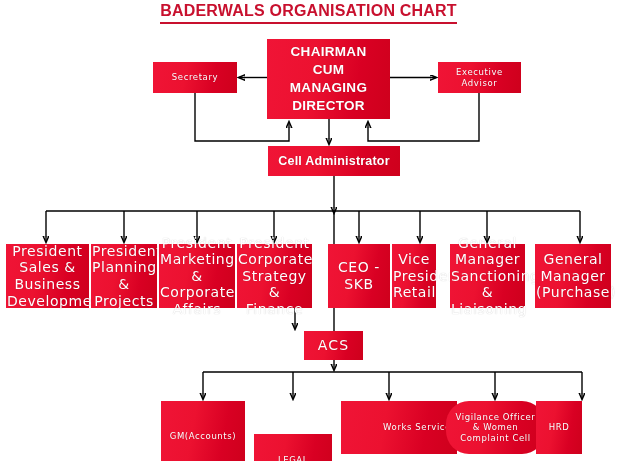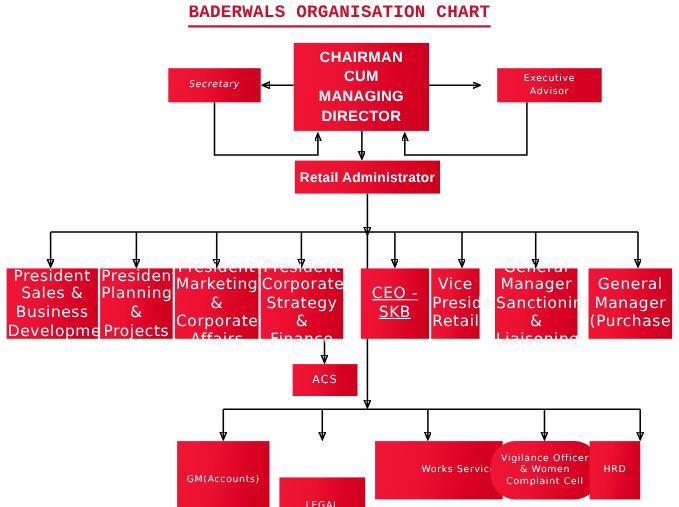--- a/index.html
+++ b/index.html
@@ -18,21 +18,21 @@
     overflow: hidden;
   }
 
   
   #chart-title {
     position: absolute;
     left: 0;
     top: 2px;
     width: 617px;
     text-align: center;
-    font-family: Liberation Mono, monospace;
+    font-family: Liberation Sans, sans-serif;
     font-size: 16px;
     font-weight: bold;
     letter-spacing: 0.2px;
     color: #C8102E;
   }
   #chart-title .title-text {
     border-bottom: 2px solid #C8102E;
     padding-bottom: 3px;
   }
 
@@ -72,22 +72,23 @@
   }
   .node.mid {
     font-size: 14px;
     letter-spacing: 0.55px;
   }
   .node.leaf {
     font-size: 8.5px;
     letter-spacing: 0.6px;
   }
   .node.acs {
-    font-size: 10px;
+    font-size: 14px;
     letter-spacing: 1.1px;
+    margin-left: 38px;
   }
 
   
   #connectors {
     position: absolute;
     left: 0;
     top: 0;
     width: 617px;
     height: 461px;
     pointer-events: none;
@@ -144,46 +145,46 @@
     <line x1="293" y1="372" x2="293" y2="399" marker-end="url(#arrow)"></line>
     <line x1="389" y1="372" x2="389" y2="399" marker-end="url(#arrow)"></line>
     <line x1="495" y1="372" x2="495" y2="399" marker-end="url(#arrow)"></line>
     <line x1="582" y1="372" x2="582" y2="399" marker-end="url(#arrow)"></line>
   </svg>
 
   <div class="node chairman" style="left:267px; top:39px; width:123px; height:80px;">
     <span class="label">CHAIRMAN<br>CUM<br>MANAGING<br>DIRECTOR</span>
   </div>
 
-  <div class="node small" style="left:153px; top:62px; width:84px; height:31px;font-style:italic;">
+  <div class="node small" style="left:153px; top:62px; width:84px; height:31px;">
     <span class="label">Secretary</span>
   </div>
 
-  <div class="node small" style="left:438px; top:62px; width:95px; height:31px;margin-left:14px;">
+  <div class="node small" style="left:438px; top:62px; width:83px; height:31px;">
     <span class="label">Executive<br>Advisor</span>
   </div>
 
   <div class="node admin" style="left:268px; top:146px; width:132px; height:30px;">
-    <span class="label">Retail Administrator</span>
+    <span class="label">Cell Administrator</span>
   </div>
 
   <div id="heads-layer">
       <div class="node mid" style="left: 6px; top: 244px; width: 83px; height: 64px;">
         <span class="label">President<br>Sales &amp;<br>Business<br>Development</span>
       </div>
       <div class="node mid" style="left: 91px; top: 244px; width: 66px; height: 64px;">
         <span class="label">President<br>Planning<br>&amp; Projects</span>
       </div>
       <div class="node mid" style="left: 159px; top: 244px; width: 76px; height: 64px;">
         <span class="label">President<br>Marketing &amp;<br>Corporate Affairs</span>
       </div>
       <div class="node mid" style="left: 237px; top: 244px; width: 75px; height: 64px;">
         <span class="label">President<br>Corporate<br>Strategy &amp;<br>Finance</span>
       </div>
-      <div class="node mid" style="left: 328px; top: 244px; width: 62px; height: 64px; text-decoration: underline;">
+      <div class="node mid" style="left: 328px; top: 244px; width: 62px; height: 64px;">
         <span class="label">CEO - SKB</span>
       </div>
       <div class="node mid" style="left: 392px; top: 244px; width: 44px; height: 64px;">
         <span class="label">Vice<br>President<br>Retail</span>
       </div>
       <div class="node mid" style="left: 450px; top: 244px; width: 75px; height: 64px;">
         <span class="label">General<br>Manager<br>Sanctioning<br>&amp; Liaisoning</span>
       </div>
       <div class="node mid" style="left: 535px; top: 244px; width: 76px; height: 64px;">
         <span class="label">General<br>Manager<br>(Purchase)</span>

